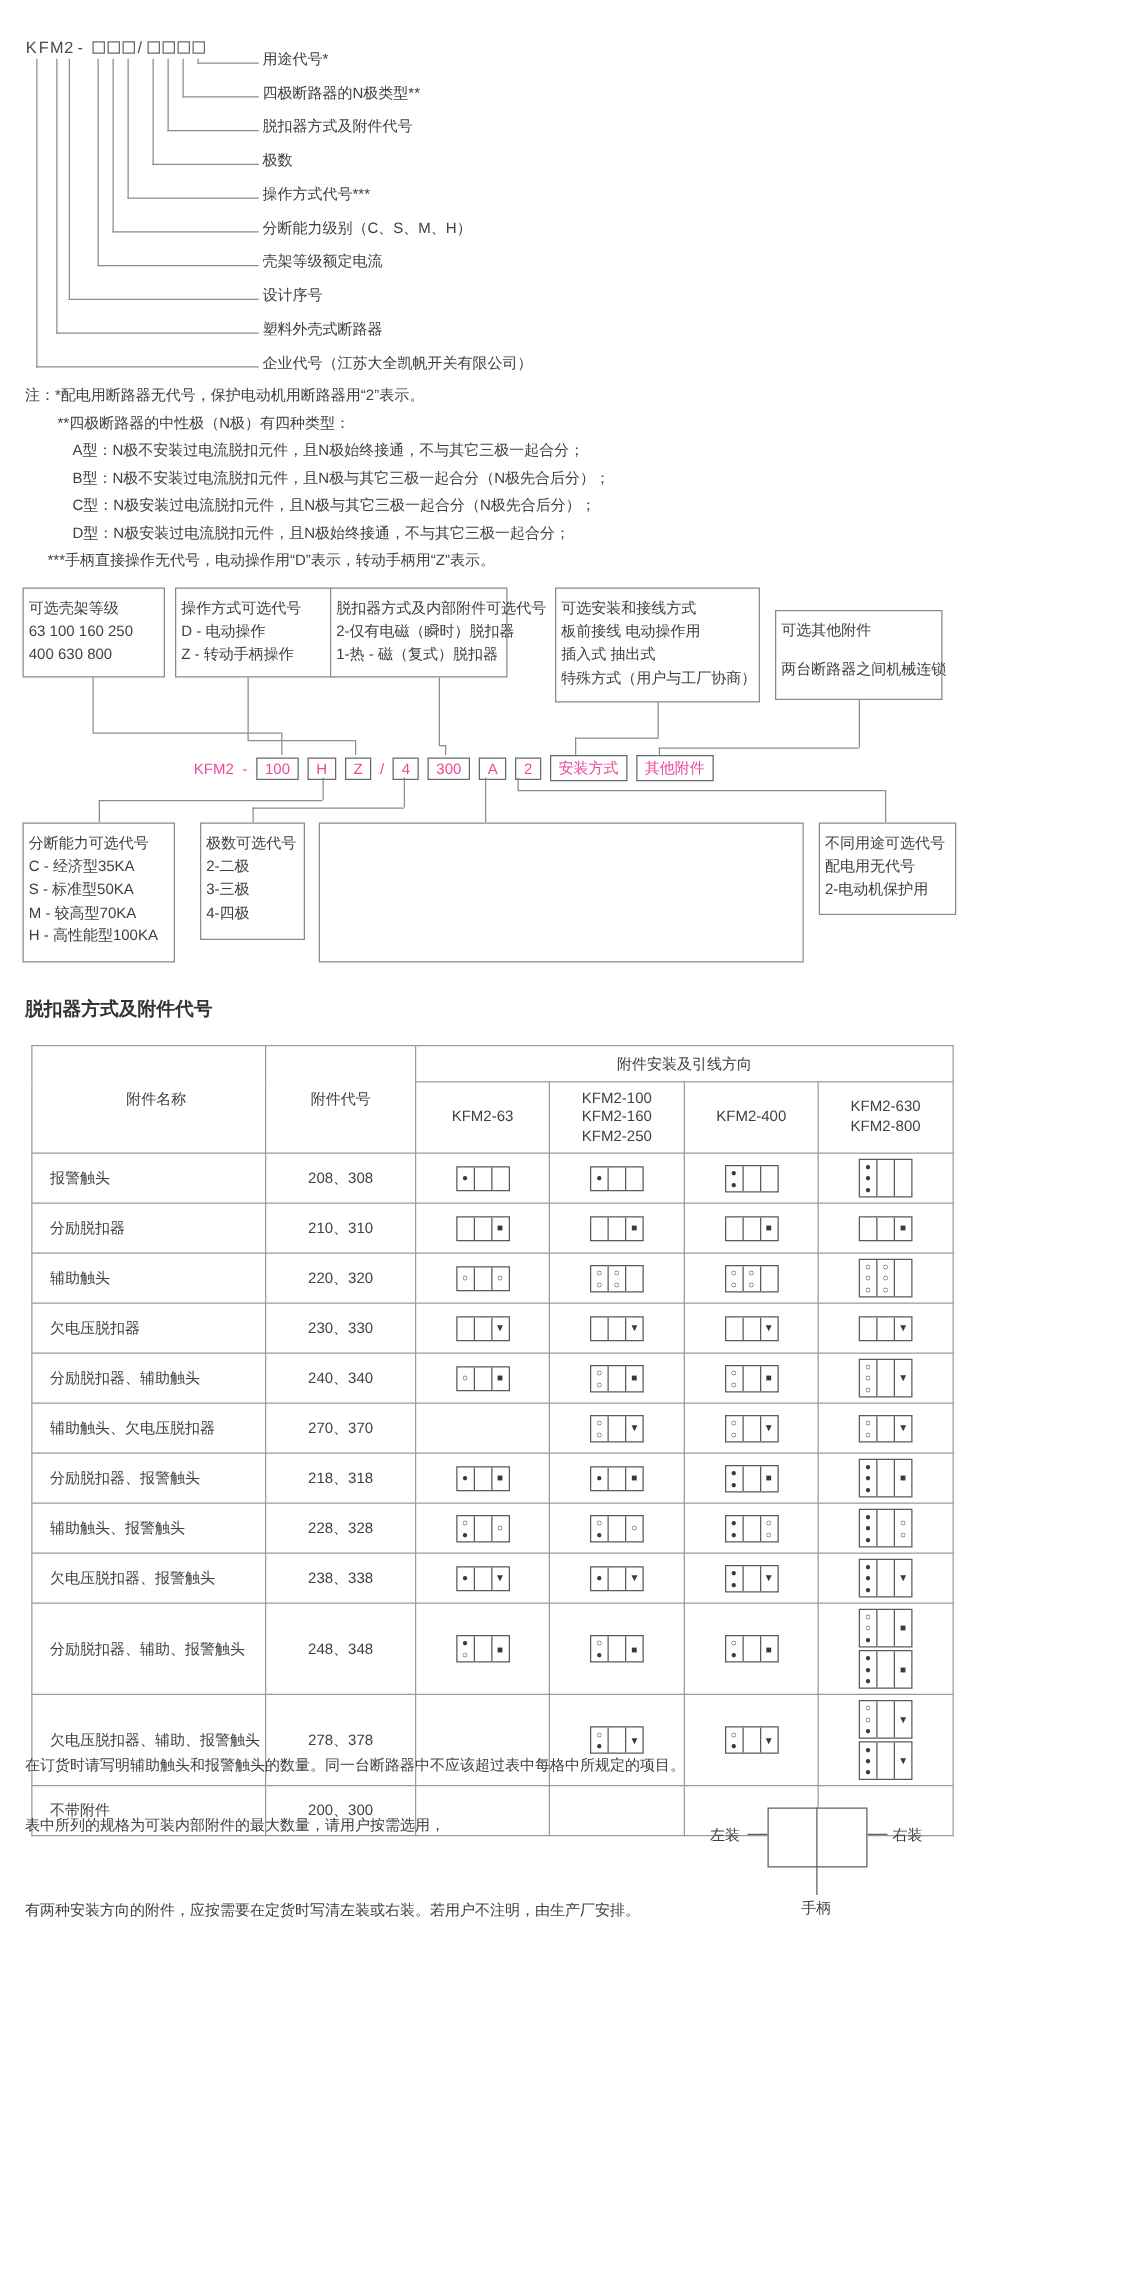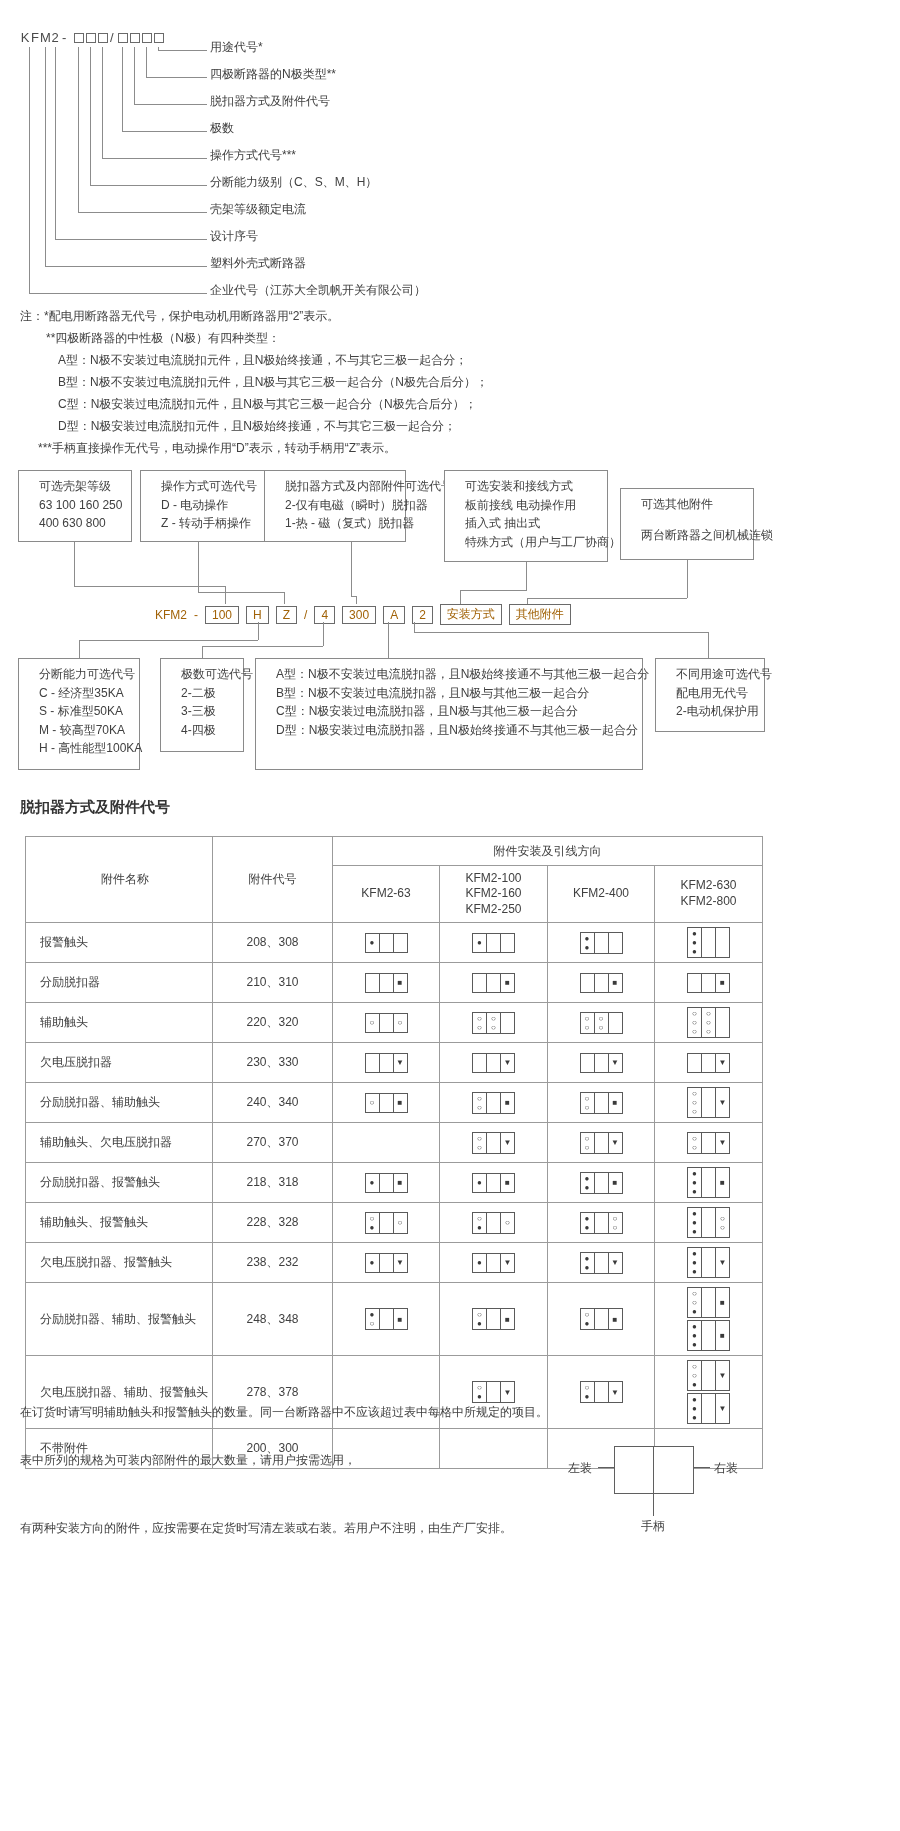--- a/index.html
+++ b/index.html
@@ -7,25 +7,25 @@
   .page{position:relative;width:900px;height:1831px;background:#fff;overflow:hidden;}
   .abs{position:absolute;}
   .lbl{position:absolute;font-size:12px;white-space:nowrap;color:#404040;}
   .code-letter{position:absolute;top:30px;width:10px;font-size:13px;color:#4a4a4a;text-align:center;}
   .code-sep{position:absolute;top:30px;font-size:13px;color:#4a4a4a;}
   .slot-box{position:absolute;top:33px;width:8px;height:8px;border:1px solid #6a6a6a;background:#fff;}
   .leader{position:absolute;border-left:1px solid #8c8c8c;border-bottom:1px solid #8c8c8c;}
   .vline{position:absolute;width:1px;background:#8c8c8c;}
   .hline{position:absolute;height:1px;background:#8c8c8c;}
   .note-line{position:absolute;font-size:12px;white-space:nowrap;}
-  .opt-box{position:absolute;box-sizing:border-box;border:1px solid #8a8a8a;padding:6px 20px;font-size:12px;line-height:1.55;background:#fff;}
+  .opt-box{position:absolute;box-sizing:border-box;border:1px solid #8a8a8a;padding:6px 4px;font-size:12px;line-height:1.55;background:#fff;}
   .opt-box .line{white-space:nowrap;}
   .opt-title{white-space:nowrap;}
   .code-example{position:absolute;display:flex;align-items:center;gap:7px;font-size:12px;}
-  .code-token{display:inline-block;white-space:nowrap;color:#a16207;}
+  .code-token{display:inline-block;white-space:nowrap;color:#ec4899;}
   .code-token.boxed{border:1px solid #6a6a6a;padding:1px 6px;}
   .section-title{position:absolute;font-size:15px;font-weight:bold;color:#333;}
   .acc-table{border-collapse:collapse;table-layout:fixed;width:737px;background:#fff;}
   .acc-table th,.acc-table td{border:1px solid #9b9b9b;font-weight:normal;font-size:12px;color:#404040;padding:2px;}
   .acc-table thead th{text-align:center;vertical-align:middle;}
   .acc-table tbody tr{height:40px;}
   .hdr-span{height:24px;}
   .hdr-frames th{height:52px;line-height:1.3;}
   .cell-name{text-align:left;padding-left:14px !important;}
   .cell-code{text-align:center;}
@@ -187,26 +187,20 @@
   </div>
   <div class="opt-box" style="left:160px;top:658px;width:84px;height:94px">
     <div class="opt-title">极数可选代号</div>
     <div>
         <div class="line">2-二极</div>
         <div class="line">3-三极</div>
         <div class="line">4-四极</div>
       </div>
   </div>
   <div class="opt-box" style="left:255px;top:658px;width:388px;height:112px">
-    <div>
-        <div class="line">A型：N极不安装过电流脱扣器，且N极始终接通不与其他三极一起合分</div>
-        <div class="line">B型：N极不安装过电流脱扣器，且N极与其他三极一起合分</div>
-        <div class="line">C型：N极安装过电流脱扣器，且N极与其他三极一起合分</div>
-        <div class="line">D型：N极安装过电流脱扣器，且N极始终接通不与其他三极一起合分</div>
-      </div>
   </div>
   <div class="opt-box" style="left:655px;top:658px;width:110px;height:74px">
     <div class="opt-title">不同用途可选代号</div>
     <div>
         <div class="line">配电用无代号</div>
         <div class="line">2-电动机保护用</div>
       </div>
   </div>
 
   <div class="section-title" style="left:20px;top:798px">脱扣器方式及附件代号</div>
@@ -681,21 +675,21 @@
                   <span class="acc-comp">
                     <span class="acc-glyph">○</span>
                     <span class="acc-glyph">○</span>
                   </span>
                 </span>
               </div>
             </td>
           </tr>
           <tr>
             <td class="cell-name">欠电压脱扣器、报警触头</td>
-            <td class="cell-code">238、232</td>
+            <td class="cell-code">238、338</td>
             <td class="cell-sym">
               <div class="acc-box-line">
                 <span class="acc-box">
                   <span class="acc-comp">
                     <span class="acc-glyph">●</span>
                   </span>
                   <span class="acc-comp"></span>
                   <span class="acc-comp">
                     <span class="acc-glyph">▼</span>
                   </span>

